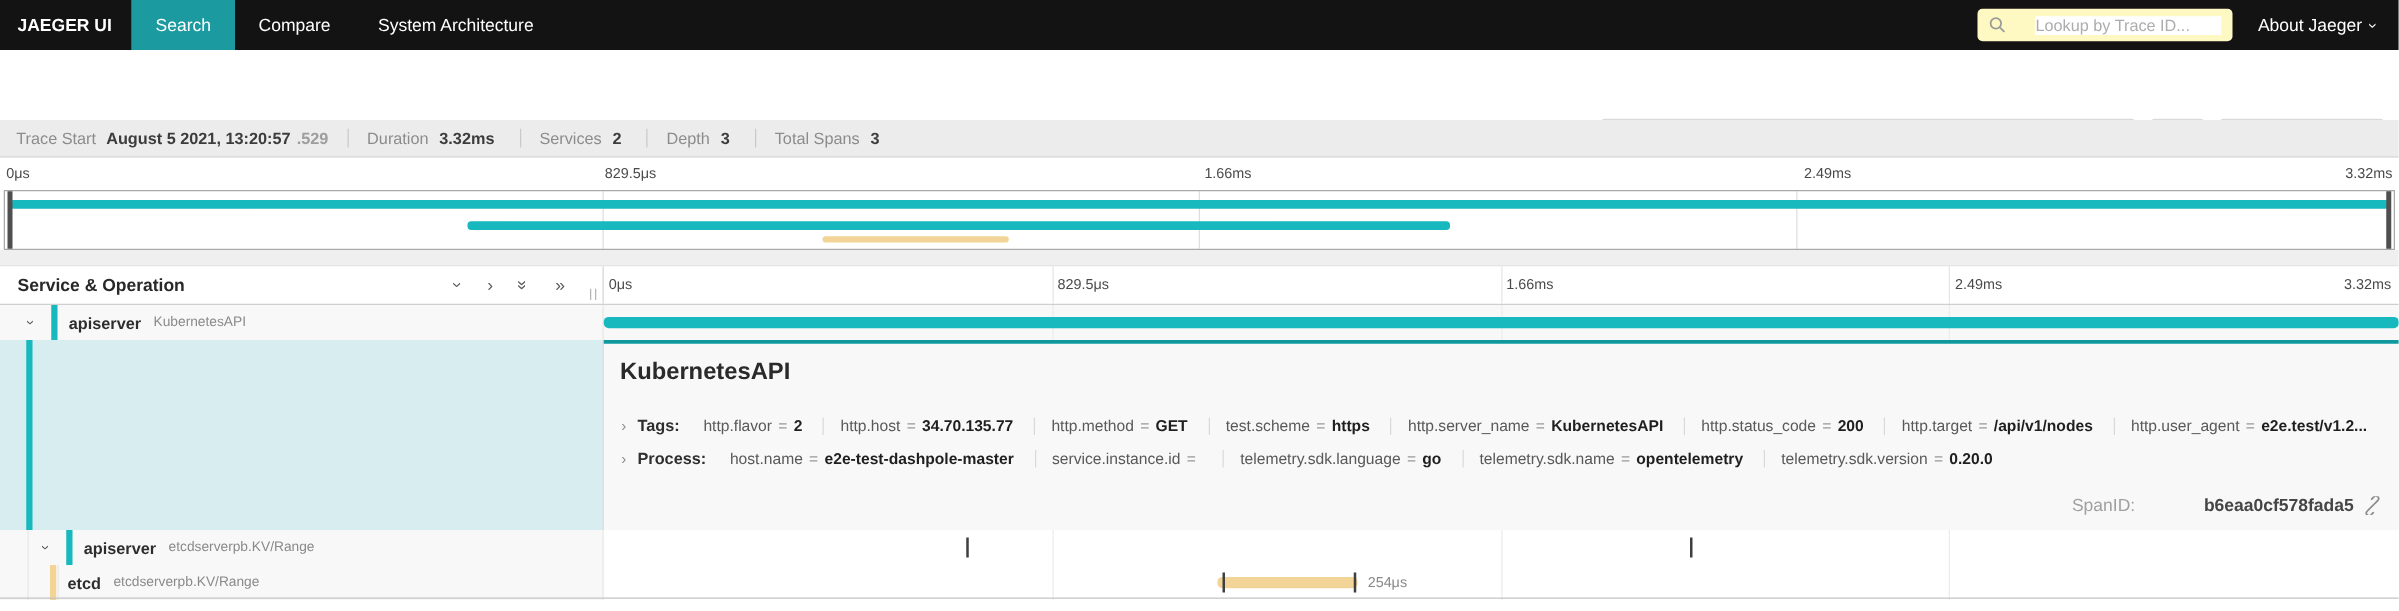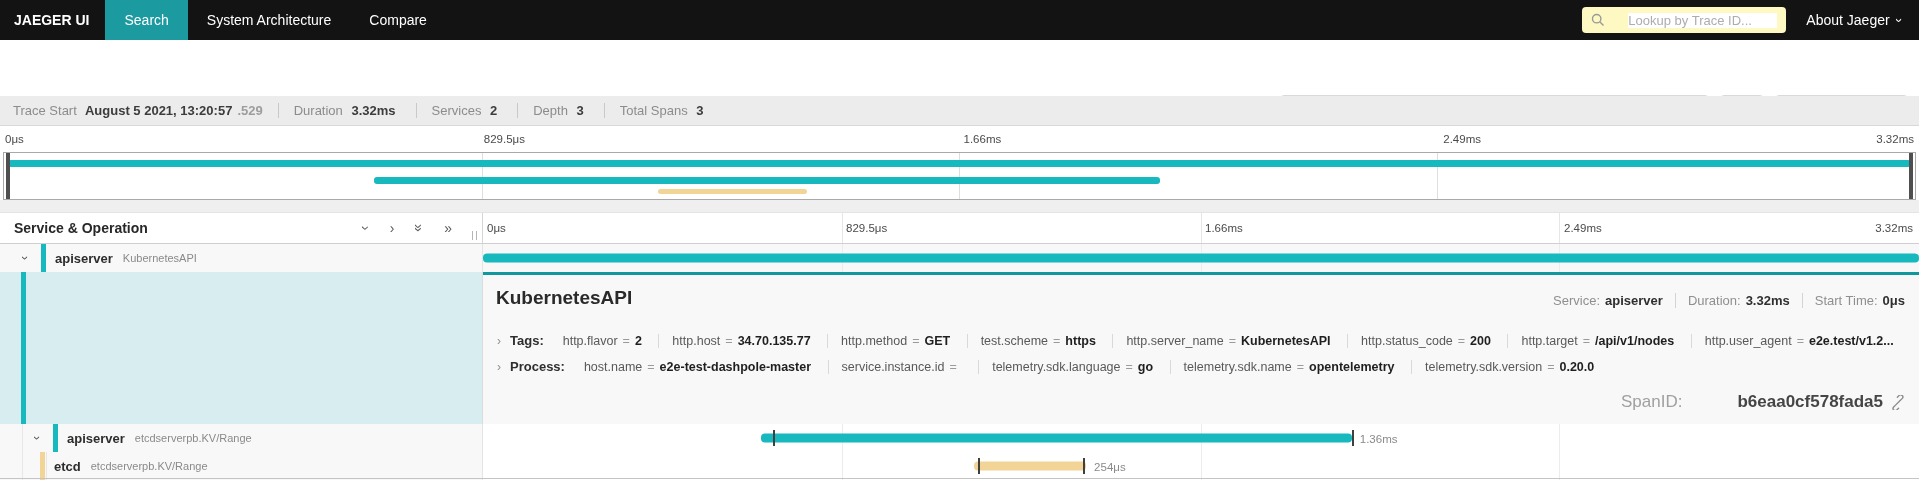--- a/index.html
+++ b/index.html
@@ -121,41 +121,41 @@
   .ov-item + .ov-item { border-left:1px solid #d4d4d4; margin-left:12px; padding-left:12px; }
   .ov-item b { color:#2f2f2f; margin-left:5px; }
   .kv-row { display:flex; align-items:center; margin-left:14px; font-size:13px; cursor:pointer; }
   .kv-row.tags { margin-top:24px; } .kv-row.process { margin-top:11px; }
   .kv-chev { color:#8f8f8f; font-size:12px; margin-right:9px; }
   .kv-label { font-weight:bold; color:#2e2e2e; margin-right:6px; }
   .pill { color:#595959; font-size:12.5px; padding:0 13px; white-space:nowrap; }
   .pill + .pill { border-left:1px solid #d9d9d9;text-align:right; }
   .pill .eq { color:#9a9a9a; margin:0 5px; }
   .pill .v { color:#1f1f1f; font-weight:bold; }
-  .spanid { position:absolute; right:14px; bottom:12px; font-size:17px; color:#a0a0a0;
+  .spanid { position:absolute; right:14px; bottom:12px; font-size:14px; color:#a0a0a0;
     display:flex; align-items:center; gap:7px; }
   .spanid b { color:#454545;padding-left:48px; }
   .bottom-border { position:absolute; top:478px; left:0; width:100%; border-top:1px solid #c4c4c4; }
 </style>
 </head>
 <body>
 
 <header class="topnav">
   <div class="brand">JAEGER UI</div>
   <nav class="nav-items" id="nav-items">
   <a class="nav-item" style="background: rgb(27, 154, 160);">
         <span class="nav-label">Search</span>
       </a>
 
   <a class="nav-item">
+        <span class="nav-label">Compare</span>
+      </a>
+
+  <a class="nav-item">
         <span class="nav-label">System Architecture</span>
-      </a>
-
-  <a class="nav-item">
-        <span class="nav-label">Compare</span>
       </a>
 </nav>
   <div class="nav-right">
     <div class="trace-lookup">
       <svg width="14" height="14" viewBox="0 0 16 16">
         <circle cx="6.5" cy="6.5" r="4.8" fill="none" stroke="#9a9a9a" stroke-width="1.6"></circle>
         <line x1="10.3" y1="10.3" x2="14.3" y2="14.3" stroke="#9a9a9a" stroke-width="1.6"></line>
       </svg>
       <input placeholder="Lookup by Trace ID..." style="">
     </div>
@@ -275,31 +275,20 @@
       </div>
     </div>
   </div>
 
   <div class="detail">
     <div class="detail-left">
       <div class="detail-guide" style="background: rgb(23, 184, 190);"></div>
     </div>
     <div class="detail-accent" style="background: rgb(15, 152, 158);"></div>
     <div class="detail-content">
-      <div class="overview">
-        <span class="ov-item">
-          <span>Service:</span><b>apiserver</b>
-        </span>
-        <span class="ov-item">
-          <span>Duration:</span><b>3.32ms</b>
-        </span>
-        <span class="ov-item">
-          <span>Start Time:</span><b>0μs</b>
-        </span>
-      </div>
       <h2 class="detail-title">KubernetesAPI</h2>
       <div class="kv-row tags">
         <span class="kv-chev">›</span>
         <span class="kv-label">Tags:</span>
         <span id="tags-pills">
   <span class="pill">
     <span class="k">http.flavor</span><span class="eq">=</span><span class="v">2</span>
   </span>
 
   <span class="pill">
@@ -368,24 +357,20 @@
 
   <div class="span-row">
     <div class="row-name pad-d1">
       <div class="iguide ig1"></div>
       <span class="tree-chev">›</span>
       <div class="colorbar" style="background: rgb(23, 184, 190);"></div>
       <span class="svc">apiserver</span>
       <span class="op">etcdserverpb.KV/Range</span>
     </div>
     <div class="row-tl">
-      <div class="bar-wrap" style="left: 19.35%; width: 41.15%;">
-        <div class="bar" style="background: rgb(23, 184, 190);"></div>
-        <span class="bar-label">1.36ms</span>
-      </div>
       <div class="tickmark" style="left: 20.2%;"></div>
       <div class="tickmark" style="left: 60.5%;"></div>
     </div>
   </div>
 
   <div class="span-row">
     <div class="row-name pad-d2">
       <div class="iguide ig1"></div>
       <div class="iguide ig2"></div>
       <div class="colorbar" style="background: rgb(242, 212, 151);"></div>

